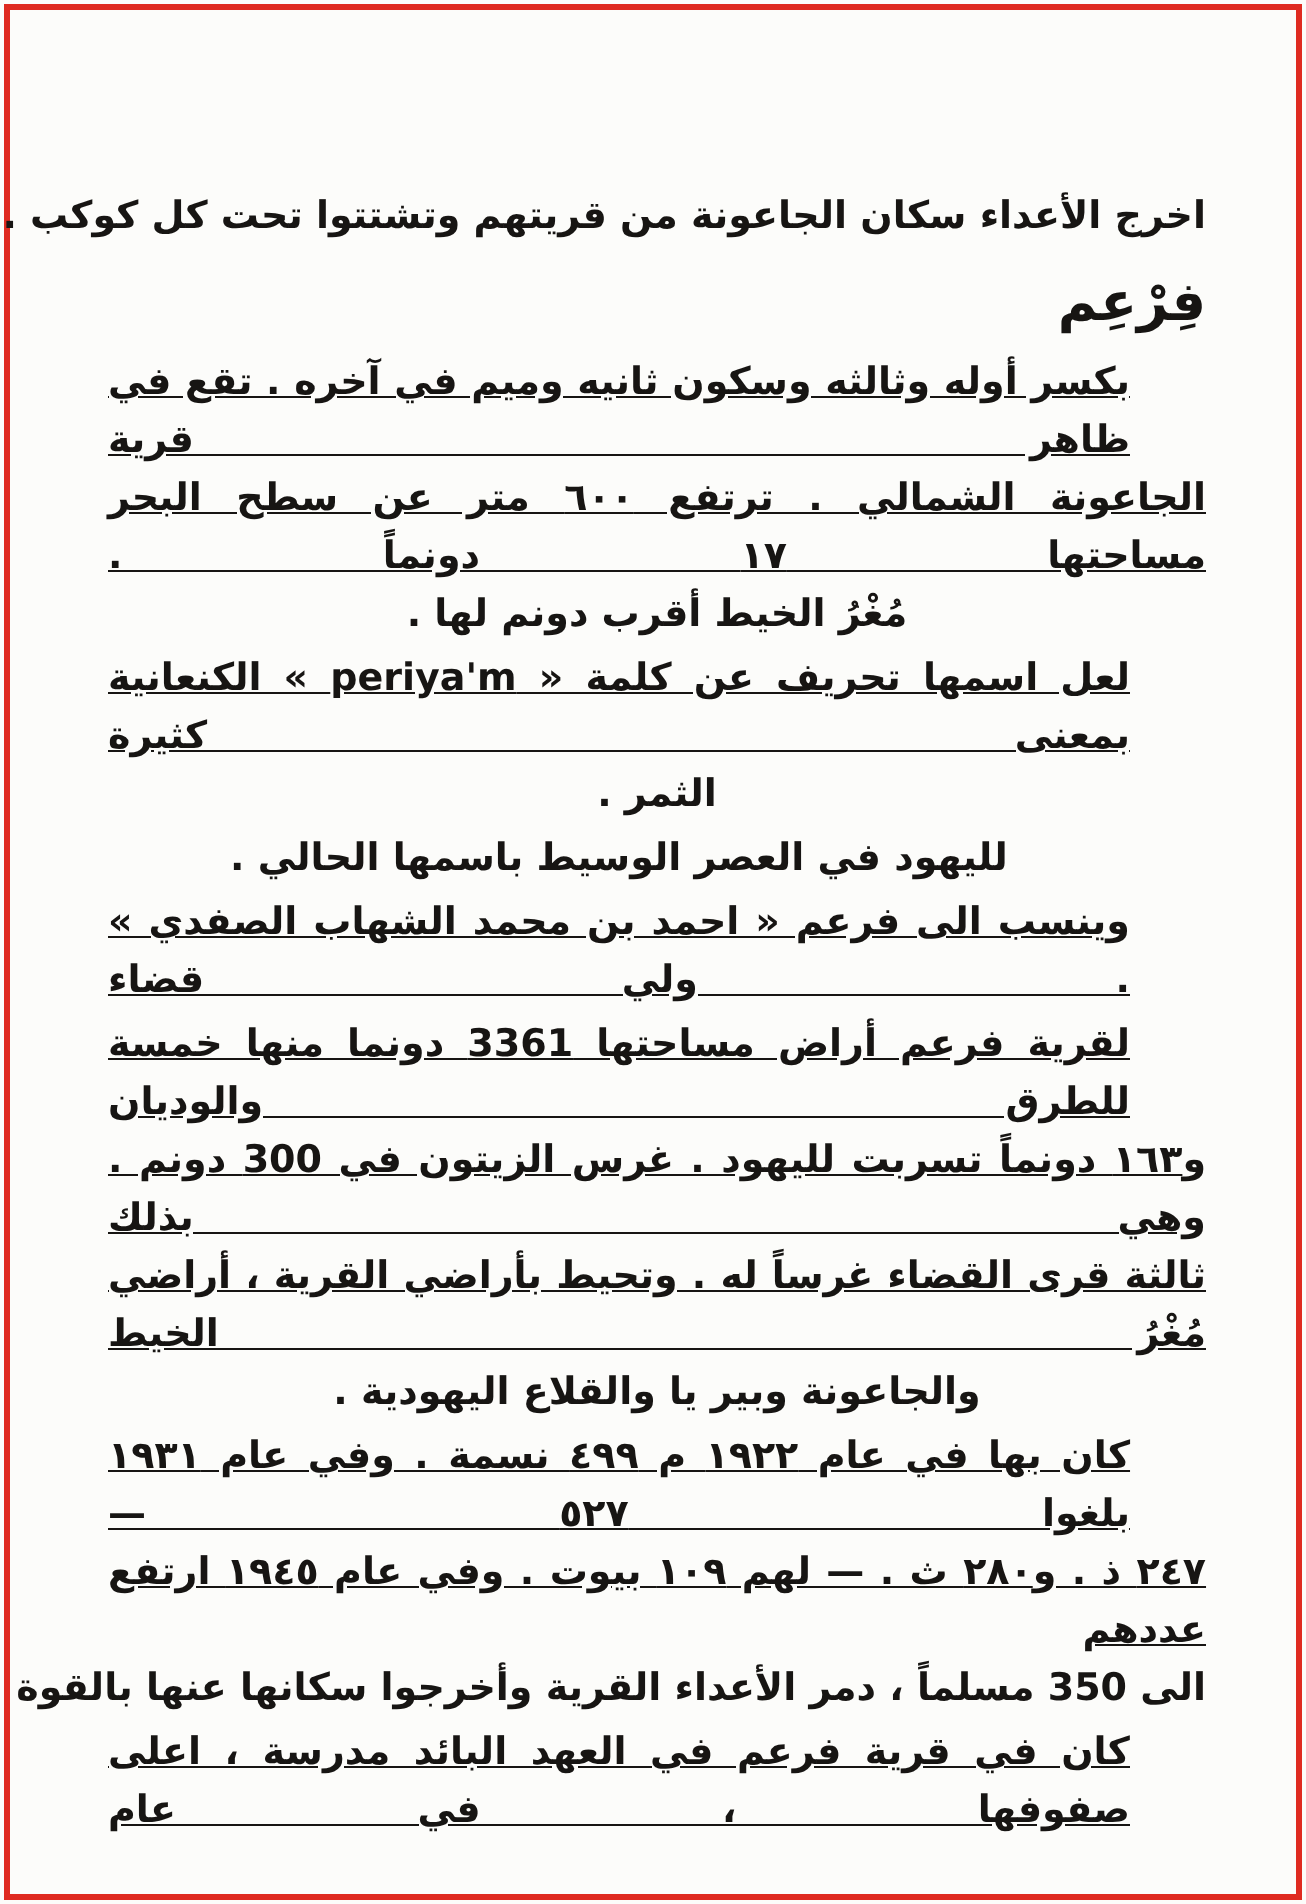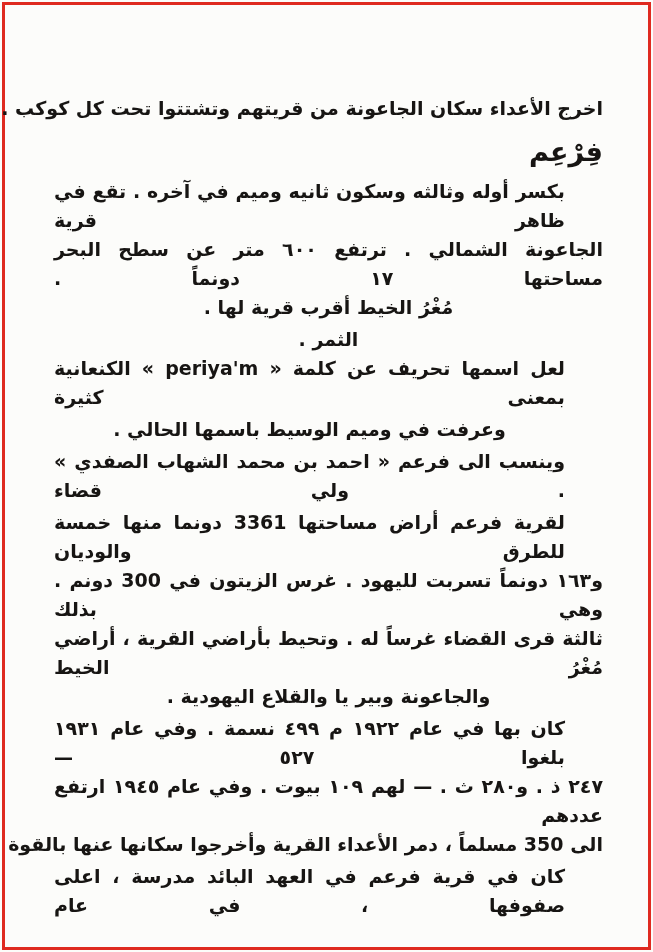--- a/index.html
+++ b/index.html
@@ -19,21 +19,21 @@
     position: absolute;
     top: 94px; left: 54px;
     width: 549px;
     direction: rtl;
     color: #171513;
     font-weight: 700;
     font-size: 19px;
     line-height: 29px;
   }
   .line { text-align: center; white-space: nowrap; }
-  .just { text-align: justify; text-align-last: justify; white-space: normal; }
+  .just { text-align: justify; text-align-last: justify; white-space: normal; text-decoration: underline; }
   .indent { padding-right: 38px; }
   .heading {
     font-size: 27px;
     line-height: 38px;
     margin: 10px 0 6px 0;
     letter-spacing: 1px;
   }
   .para { margin: 3px 0 0 0; }
 </style>
 </head>
@@ -43,30 +43,30 @@
 
 <div class="page-content">
 
   <div class="line">اخرج الأعداء سكان الجاعونة من قريتهم وتشتتوا تحت كل كوكب .</div>
 
   <div class="heading">فِرْعِم</div>
 
   <div class="para">
     <div class="line just indent">بكسر أوله وثالثه وسكون ثانيه وميم في آخره . تقع في ظاهر قرية</div>
     <div class="line just">الجاعونة الشمالي . ترتفع ٦٠٠ متر عن سطح البحر مساحتها ١٧ دونماً .</div>
-    <div class="line">مُغْرُ الخيط أقرب قرية لها .</div>
+    <div class="line">مُغْرُ الخيط أقرب دونم لها .</div>
   </div>
 
   <div class="para">
+    <div class="line just indent">لعل اسمها تحريف عن كلمة « periya'm » الكنعانية بمعنى كثيرة</div>
     <div class="line">الثمر .</div>
-    <div class="line just indent">لعل اسمها تحريف عن كلمة « periya'm » الكنعانية بمعنى كثيرة</div>
   </div>
 
   <div class="para">
-    <div class="line indent">وعرفت في وميم الوسيط باسمها الحالي .</div>
+    <div class="line indent">لليهود في العصر الوسيط باسمها الحالي .</div>
   </div>
 
   <div class="para">
     <div class="line just indent">وينسب الى فرعم « احمد بن محمد الشهاب الصفدي » . ولي قضاء</div>
   </div>
 
   <div class="para">
     <div class="line just indent">لقرية فرعم أراض مساحتها 3361 دونما منها خمسة للطرق والوديان</div>
     <div class="line just">و١٦٣ دونماً تسربت لليهود . غرس الزيتون في 300 دونم . وهي بذلك</div>
     <div class="line just">ثالثة قرى القضاء غرساً له . وتحيط بأراضي القرية ، أراضي مُغْرُ الخيط</div>

